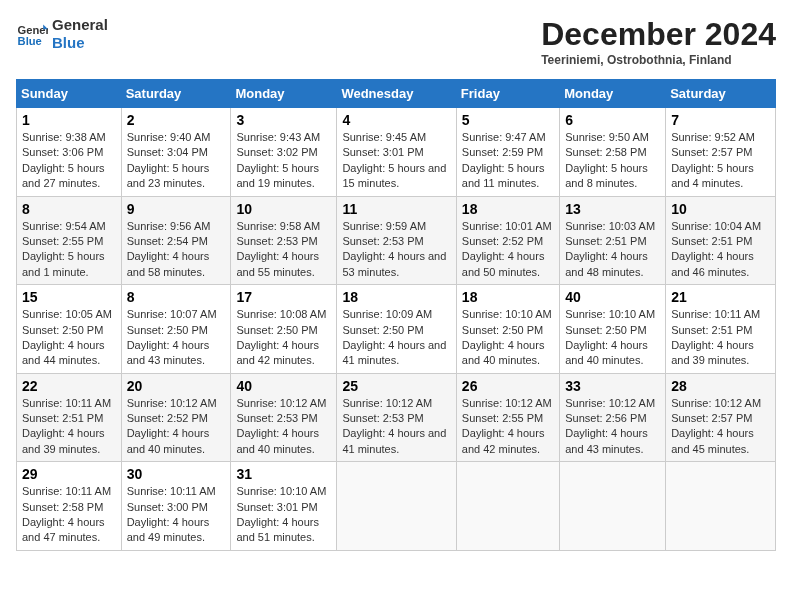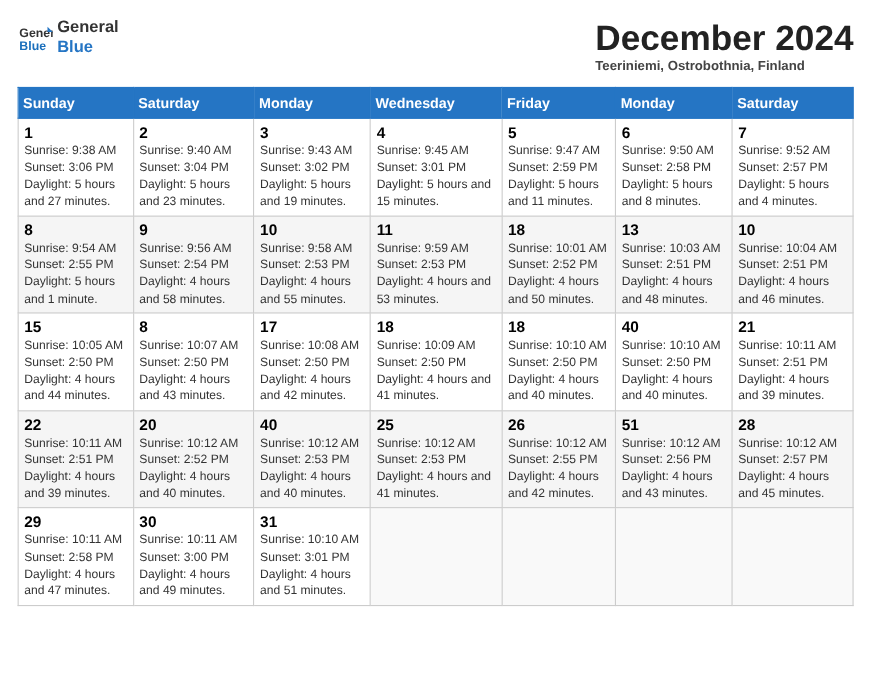--- a/index.html
+++ b/index.html
@@ -216,21 +216,21 @@
       </td>
         <td>
         <span class="day-num">25</span>
         <span class="day-info">Sunrise: 10:12 AM<br>Sunset: 2:53 PM<br>Daylight: 4 hours and 41 minutes.</span>
       </td>
         <td>
         <span class="day-num">26</span>
         <span class="day-info">Sunrise: 10:12 AM<br>Sunset: 2:55 PM<br>Daylight: 4 hours and 42 minutes.</span>
       </td>
         <td>
-        <span class="day-num">51</span>
+        <span class="day-num">33</span>
         <span class="day-info">Sunrise: 10:12 AM<br>Sunset: 2:56 PM<br>Daylight: 4 hours and 43 minutes.</span>
       </td>
         <td>
         <span class="day-num">28</span>
         <span class="day-info">Sunrise: 10:12 AM<br>Sunset: 2:57 PM<br>Daylight: 4 hours and 45 minutes.</span>
       </td>
       </tr>
       <tr>
         <td>
         <span class="day-num">29</span>

